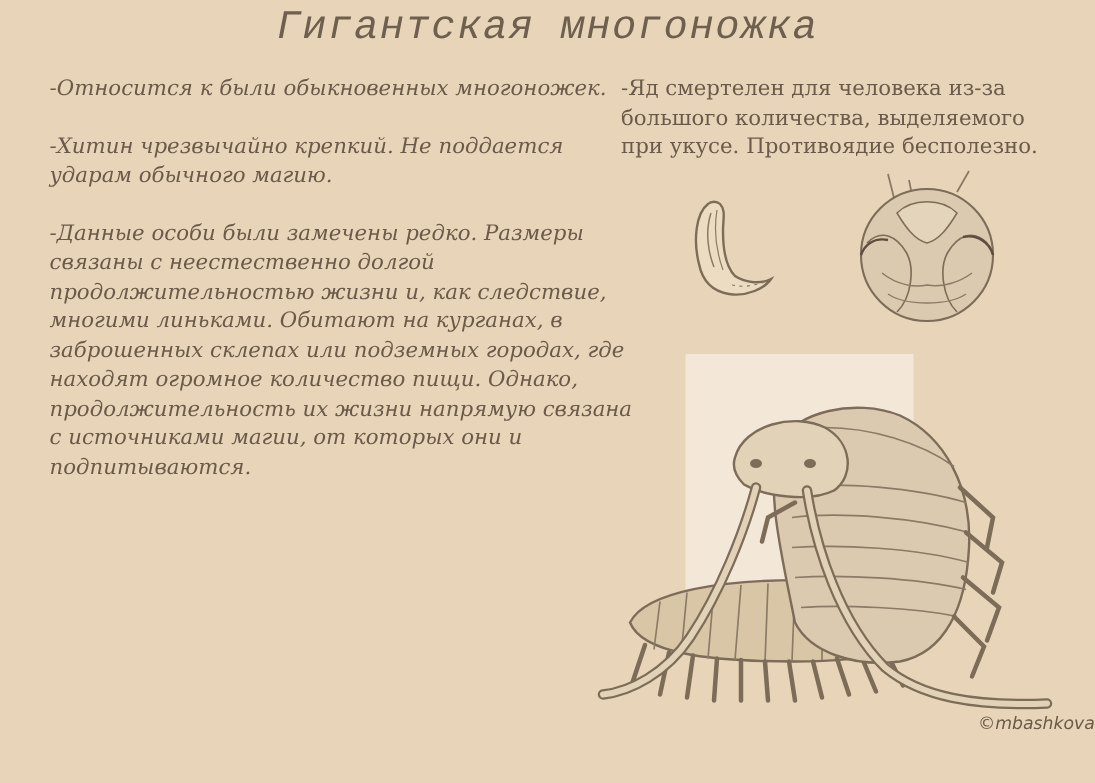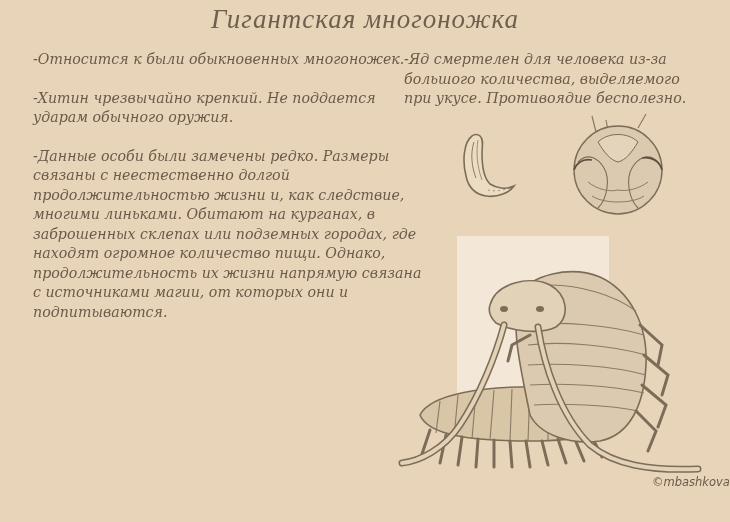--- a/index.html
+++ b/index.html
@@ -6,53 +6,53 @@
     body {
       width: 730px; height: 522px; overflow: hidden;
       background: #e8d5b9;
       position: relative;
       font-family: "DejaVu Serif", serif;
       color: #6b5a4a;
     }
     .title {
       position: absolute; left: 0; top: 4px; width: 730px;
       text-align: center;
-      font-family: Liberation Serif, serif;
+      font-family: Liberation Mono, monospace;
       font-size: 27px; letter-spacing: 1px;
       color: #6f5f4e; font-style: italic;
     }
     .col-left {
       position: absolute; left: 33px; top: 50px; width: 395px;
       font-style: italic; font-size: 14.2px; line-height: 19.5px;
     }
     .col-left p, .col-right p { margin: 0 0 19px 0; }
     .col-right {
-      position: absolute; left: 404px; top: 50px; width: 300px;
-      font-style: italic; font-size: 14.2px; line-height: 19.5px;
+      position: absolute; left: 414px; top: 50px; width: 300px;
+      font-size: 14.2px; line-height: 19.5px;
     }
     .panel {
       position: absolute; left: 457px; top: 236px; width: 152px; height: 157px;
       background: #f3e8d8;
     }
     .credit {
       position: absolute; left: 636px; top: 475px;
       font-style: italic; font-size: 11.5px; color: #6b5a4a;
       font-family: "DejaVu Sans", sans-serif;
       margin-left: 16px;
     }
     svg { position: absolute; overflow: visible; }
   </style>
 </head>
 <body>
 
 <div class="title">Гигантская многоножка</div>
 
 <div class="col-left">
   <p>-Относится к были обыкновенных многоножек.</p>
-  <p>-Хитин чрезвычайно крепкий. Не поддается ударам обычного оружия.</p>
+  <p>-Хитин чрезвычайно крепкий. Не поддается ударам обычного магию.</p>
   <p>-Данные особи были замечены редко. Размеры связаны с неестественно долгой продолжительностью жизни и, как следствие, многими линьками. Обитают на курганах, в заброшенных склепах или подземных городах, где находят огромное количество пищи. Однако, продолжительность их жизни напрямую связана с источниками магии, от которых они и подпитываются.</p>
 </div>
 
 <div class="col-right">
   <p>-Яд смертелен для человека из-за большого количества, выделяемого при укусе. Противоядие бесполезно.</p>
 </div>
 
 <svg style="left:458px;top:130px" width="60" height="75" viewBox="0 0 60 75">
   <path d="M14 6 C6 12,4 30,8 46 C10 56,16 64,28 66 C40 68,52 62,56 56 C48 60,38 58,32 54 C26 48,24 36,24 24 C24 16,26 10,22 6 C20 4,16 4,14 6 Z" fill="#ecdcc2" stroke="#7d6c58" stroke-width="1.6"></path>
   <path d="M16 12 C12 24,14 38,18 48" fill="none" stroke="#8a7a66" stroke-width="1"></path>

